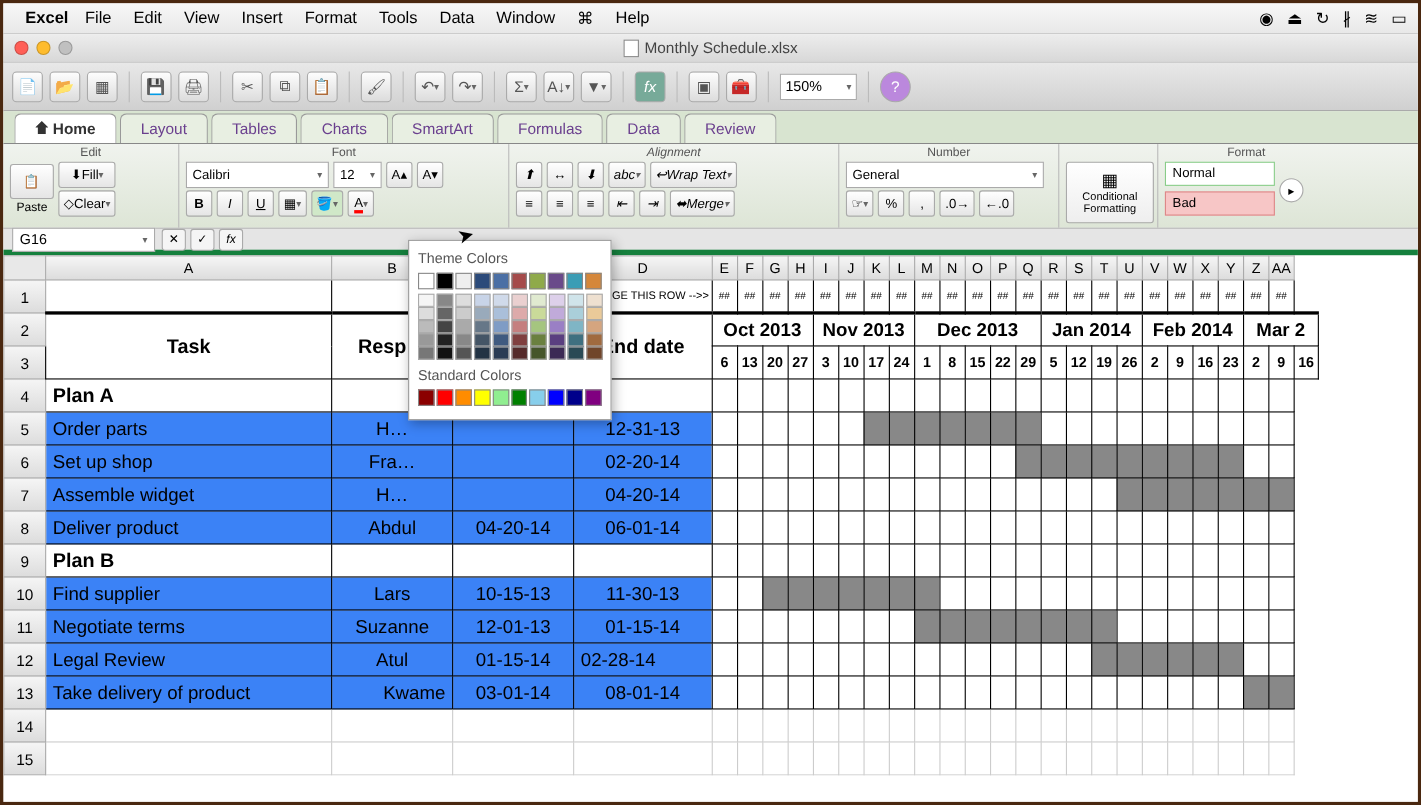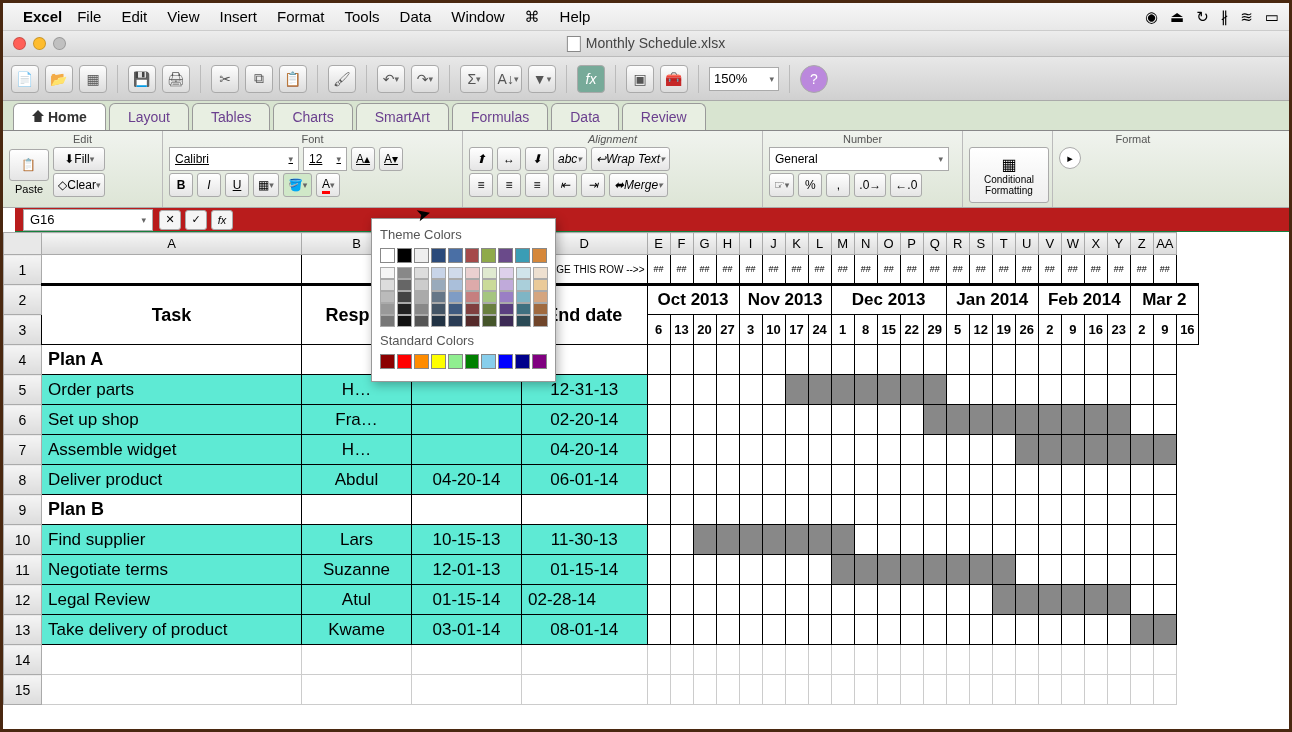--- a/index.html
+++ b/index.html
@@ -27,33 +27,33 @@
 .rgroup { border-right: 1px solid #bbb; padding: 2px 6px 4px; }
 .rgroup .rtitle { text-align: center; font-size: 11px; color: #555; margin-bottom: 2px; }
 .rgroup .rbody { display: flex; align-items: center; gap: 4px; flex-wrap: wrap; }
 .rbtn { height: 24px; min-width: 24px; border: 1px solid #aaa; background: linear-gradient(#fff,#e5e5e5); border-radius: 3px; display: flex; align-items: center; justify-content: center; padding: 0 4px; font-size: 12px; }
 .rcol { display:flex; flex-direction:column; gap:2px; }
 .fontbox { width: 130px; height: 24px; border: 1px solid #aaa; background: #fff; padding: 2px 5px; display:flex;align-items:center;justify-content:space-between; }
 .sizebox { width: 44px; height: 24px; border: 1px solid #aaa; background: #fff; padding: 2px 5px; display:flex;align-items:center;justify-content:space-between; }
 .cond-format{display:flex;flex-direction:column;align-items:center;justify-content:center;width:80px;height:56px;border:1px solid #aaa;background:linear-gradient(#fff,#eee);border-radius:3px;font-size:10px;text-align:center;}
 .fmt-cell{width:100px;height:22px;border:1px solid #8c8;background:#fff;font-size:12px;padding:2px 6px;margin-bottom:3px;}
 .fmt-cell.bad{background:#f7c6c6;border-color:#d88;}
-.namebox-row { height: 24px; display: flex; align-items: center; border-bottom: 1px solid #15803d; background: #b91c1c; margin-left: 12px; }
+.namebox-row { height: 24px; display: flex; align-items: center; border-bottom: 5px solid #15803d; background: #e5e5e5; }
 .namebox { width: 130px; height: 22px; border: 1px solid #aaa; margin-left: 8px; padding: 2px 6px; font-size: 13px; background:#fff; display:flex;align-items:center;justify-content:space-between; }
 .fxbar { flex:1; display:flex; align-items:center; gap:4px; margin-left:6px; }
 .fxbtn{width:22px;height:20px;border:1px solid #aaa;background:#f5f5f5;border-radius:3px;display:flex;align-items:center;justify-content:center;font-size:11px;}
 .sheet { position: relative; overflow: hidden; }
 table { border-collapse: collapse; font-size: 17px; }
 th.colh { background: linear-gradient(#f5f5f5,#dcdcdc); border: 1px solid #aaa; font-weight: normal; font-size: 13px; height: 22px; text-align:center; }
 th.rowh { background: linear-gradient(#f5f5f5,#dcdcdc); border: 1px solid #aaa; font-weight: normal; font-size: 14px; width: 38px; text-align:center; }
 th.corner{background:#e8e8e8;border:1px solid #aaa;width:38px;}
 td { border: 1px solid #000; height: 30px; padding: 2px 6px; background: #fff; white-space: nowrap; }
 td.planhdr{font-weight:bold;font-size:18px;}
 td.taskhdr{font-weight:bold;font-size:18px;text-align:center;border-top:3px solid #000;}
-td.blue { background: #5eead4; }
+td.blue { background: #3b82f6; }
 td.gantt { width: 22px; padding: 0; }
 td.gantt.fill { background: #888; }
 td.monthhdr{font-weight:bold;text-align:center;border-top:3px solid #000;}
 td.dayhdr{font-size:13px;font-weight:bold;text-align:center;width:22px;padding:0;}
 td.changerow{font-size:10px;text-align:right;padding-right:2px;}
 td.noborder{border-top:none;border-bottom:1px solid #ccc;}
 .colorpicker { position: absolute; left: 368px; top: 215px; width: 185px; background: #fff; border: 1px solid #999; box-shadow: 2px 3px 10px rgba(0,0,0,.3); padding: 8px; font-size: 13px; z-index: 100; }
 .colorpicker .sect { margin-bottom: 6px; color:#555; }
 .swatches { display: flex; gap: 2px; margin: 4px 0; }
 .sw { width: 15px; height: 15px; border: 1px solid #888; }
@@ -158,21 +158,21 @@
       <div class="rcol">
         <div class="rbtn">⬇ <span>Fill</span> <span class="dd">▾</span></div>
         <div class="rbtn">◇ <span>Clear</span> <span class="dd">▾</span></div>
       </div>
     </div>
   </div>
   <div class="rgroup" style="width:300px;">
     <div class="rtitle">Font</div>
     <div class="rbody">
       <div class="rcol">
-        <div style="display:flex;gap:4px;text-decoration:underline;">
+        <div style="display:flex;gap:4px;">
           <div class="fontbox">
               <span>Calibri</span>
               <span class="dd">▾</span>
             </div>
           <div class="sizebox">
               <span>12</span>
               <span class="dd">▾</span>
             </div>
           <div class="rbtn">A▴</div>
           <div class="rbtn">A▾</div>
@@ -243,20 +243,24 @@
   <div class="rgroup" style="width:90px;">
     <div class="rtitle">&nbsp;</div>
     <div class="cond-format">
       <div style="font-size:16px;">▦</div>
       <div>Conditional Formatting</div>
     </div>
   </div>
   <div class="rgroup" style="width:160px;border-right:none;">
     <div class="rtitle">Format</div>
     <div class="rbody">
+      <div class="rcol">
+        <div class="fmt-cell">Normal</div>
+        <div class="fmt-cell bad">Bad</div>
+      </div>
       <div class="expand-btn">▸</div>
     </div>
   </div>
 </div>
 
 <div class="namebox-row">
   <div class="namebox">
       <span>G16</span>
       <span class="dd">▾</span>
     </div>
@@ -638,21 +642,21 @@
           <td class="gantt fill"></td>
           <td class="gantt fill"></td>
           <td class="gantt fill"></td>
           <td class="gantt fill"></td>
           <td class="gantt"></td>
           <td class="gantt"></td>
         </tr>
         <tr>
           <th class="rowh">13</th>
           <td class=" blue">Take delivery of product</td>
-          <td class=" blue" style="text-align:center;">Kwame</td>
+          <td class=" blue" style="text-align:right;">Kwame</td>
           <td class=" blue" style="text-align:center;">03-01-14</td>
           <td class=" blue" style="text-align:center;">08-01-14</td>
           <td class="gantt"></td>
           <td class="gantt"></td>
           <td class="gantt"></td>
           <td class="gantt"></td>
           <td class="gantt"></td>
           <td class="gantt"></td>
           <td class="gantt"></td>
           <td class="gantt"></td>

